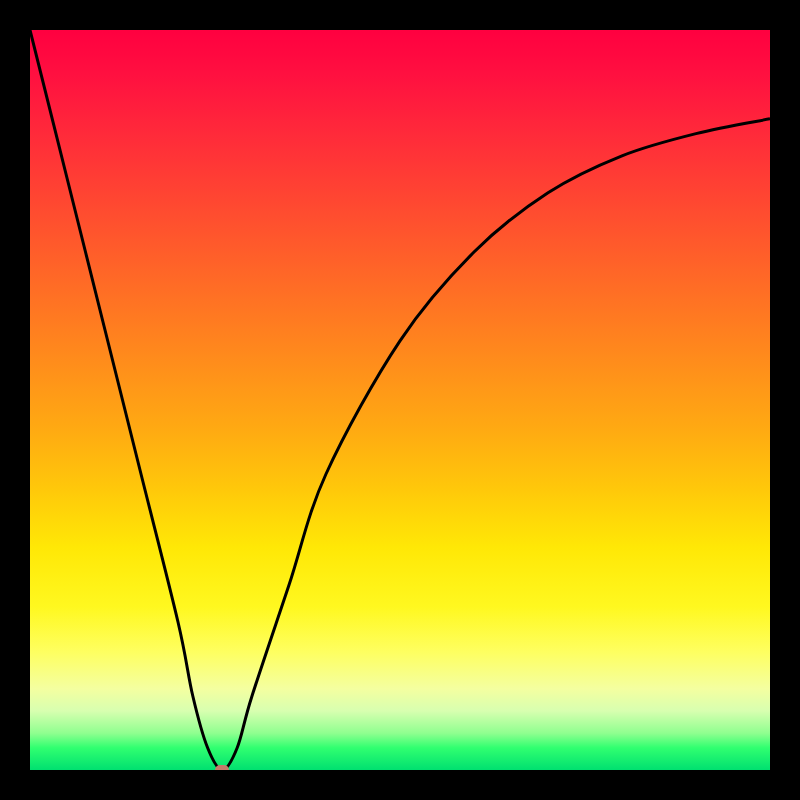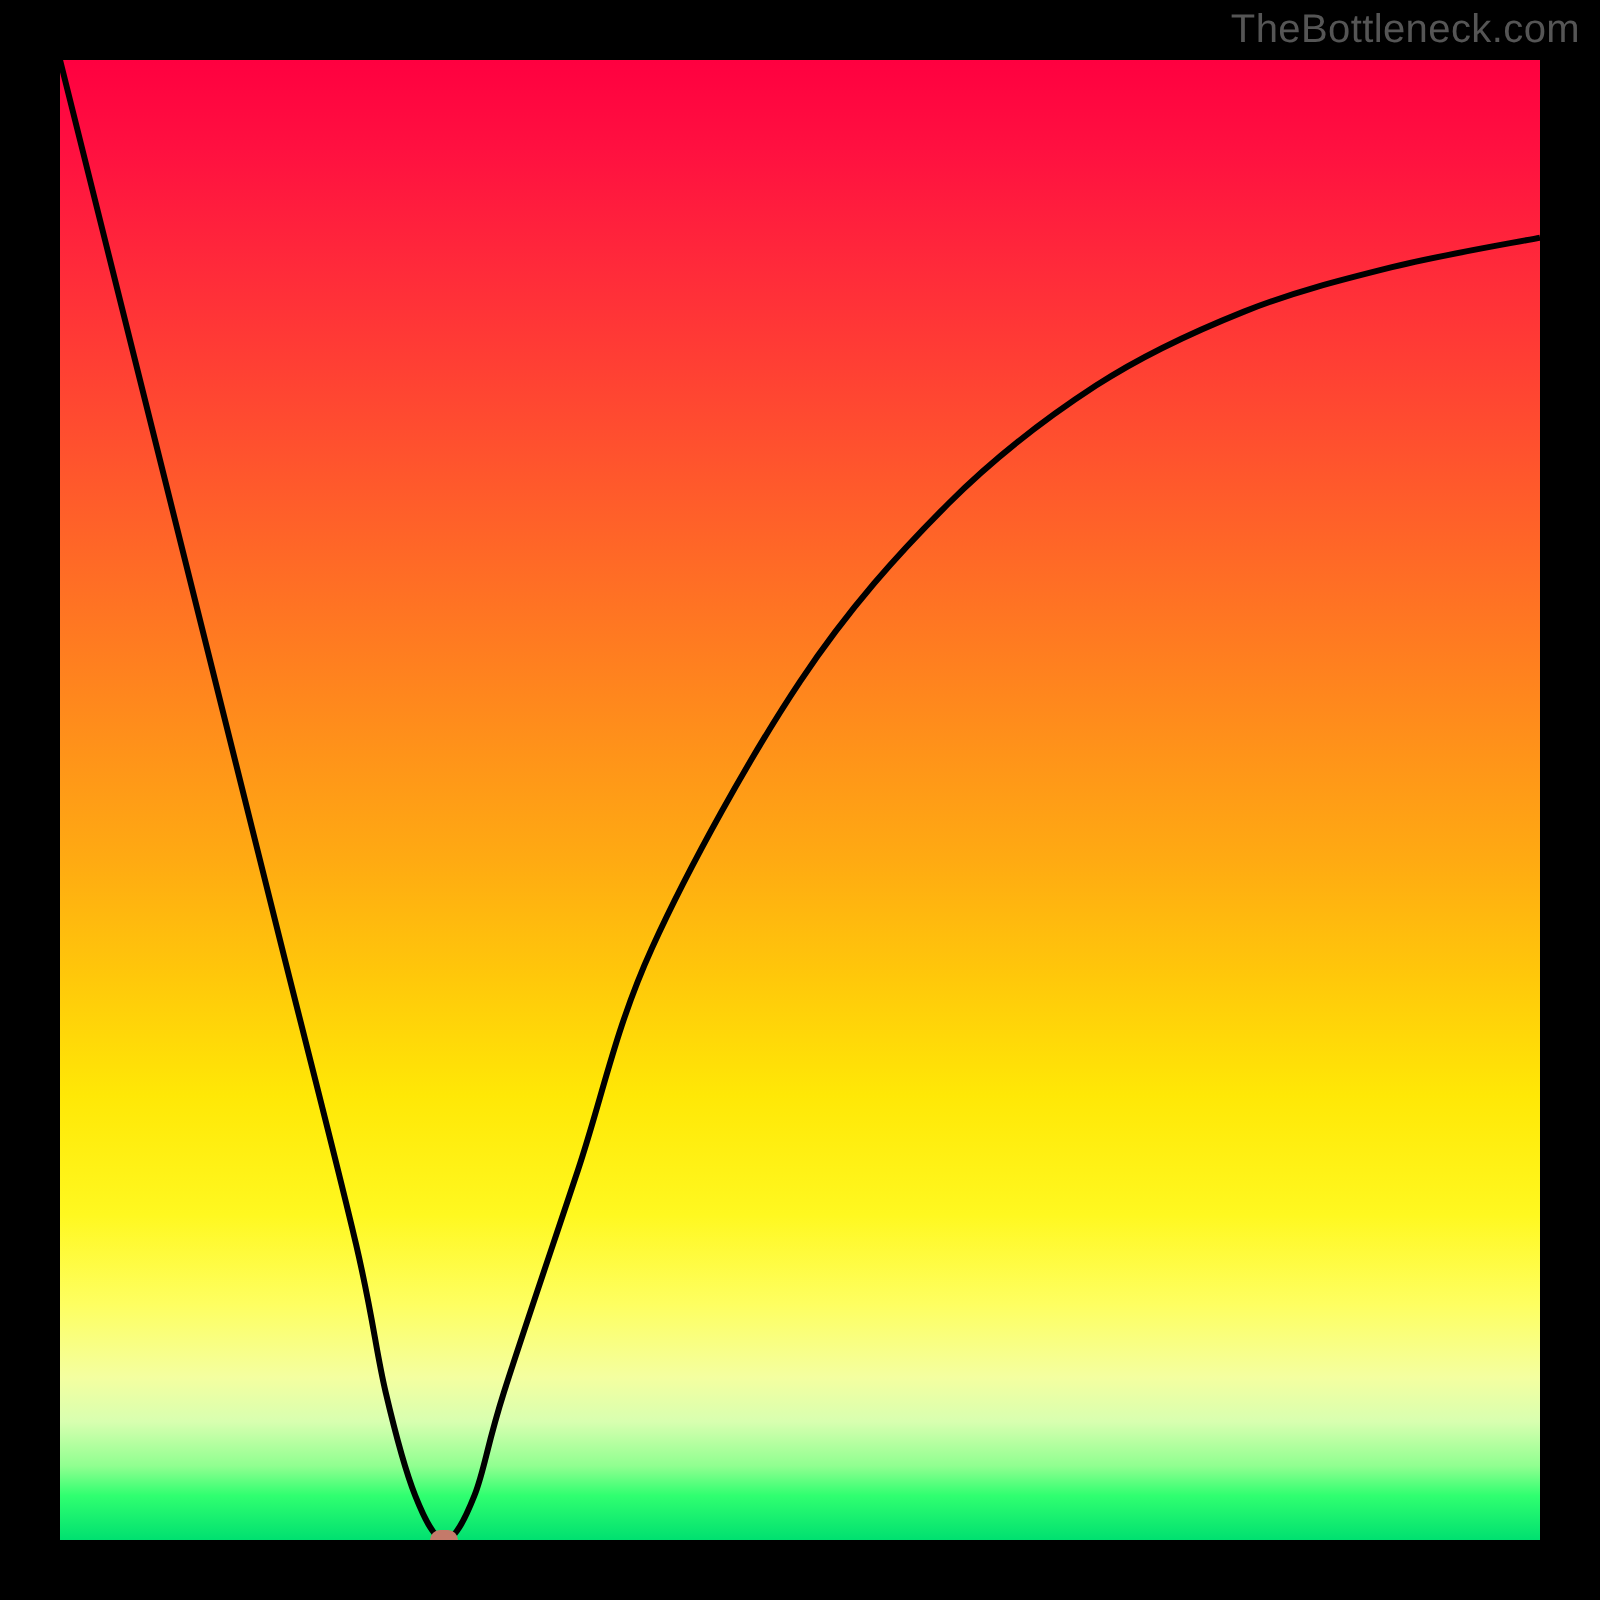--- a/index.html
+++ b/index.html
@@ -73,21 +73,20 @@
     background: #c47a6a;
     z-index: 11;
     transform: translate(-50%, -50%);
   }
 </style>
 </head>
 <body>
 
 <div class="frame">
 
-  <div class="watermark">TheBottleneck.com</div>
 
   <div class="plot-area">
     <div class="gradient"></div>
 
     <svg class="curve" viewBox="0 0 740 740" preserveAspectRatio="none">
       <path id="curve-path" d="M 0 0 C 6.166666666666667 24.666666666666668 24.666666666666664 98.66666666666666 37 148 C 49.333333333333336 197.33333333333334 61.666666666666664 246.66666666666666 74 296 C 86.33333333333333 345.3333333333333 98.66666666666667 394.6666666666667 111 444 C 123.33333333333333 493.3333333333333 139.36666666666667 555 148 592 C 156.63333333333333 629 157.86666666666667 645.0333333333333 162.8 666 C 167.73333333333335 686.9666666666667 172.66666666666666 705.4666666666666 177.6 717.8 C 182.53333333333333 730.1333333333333 187.46666666666667 740 192.4 740 C 197.33333333333334 740 202.26666666666668 730.1333333333333 207.20000000000002 717.8 C 212.13333333333335 705.4666666666666 213.36666666666667 693.1333333333333 222 666 C 230.63333333333333 638.8666666666667 246.66666666666666 592 259 555 C 271.3333333333333 518 277.5 484.7 296 444 C 314.5 403.3 345.3333333333333 347.8 370 310.8 C 394.6666666666667 273.8 419.3333333333333 246.66666666666669 444 222 C 468.6666666666667 197.33333333333331 493.3333333333333 178.8333333333333 518 162.79999999999995 C 542.6666666666666 146.76666666666662 567.3333333333334 135.6666666666667 592 125.80000000000007 C 616.6666666666666 115.93333333333341 641.3333333333334 109.76666666666671 666 103.60000000000002 C 690.6666666666666 97.43333333333334 727.6666666666666 91.26666666666664 740 88.79999999999995" stroke="#000" stroke-width="3" fill="none"></path>
     </svg>
 
     <div class="dot" id="marker-dot" style="left: 192.4px; top: 740px;"></div>
   </div>

